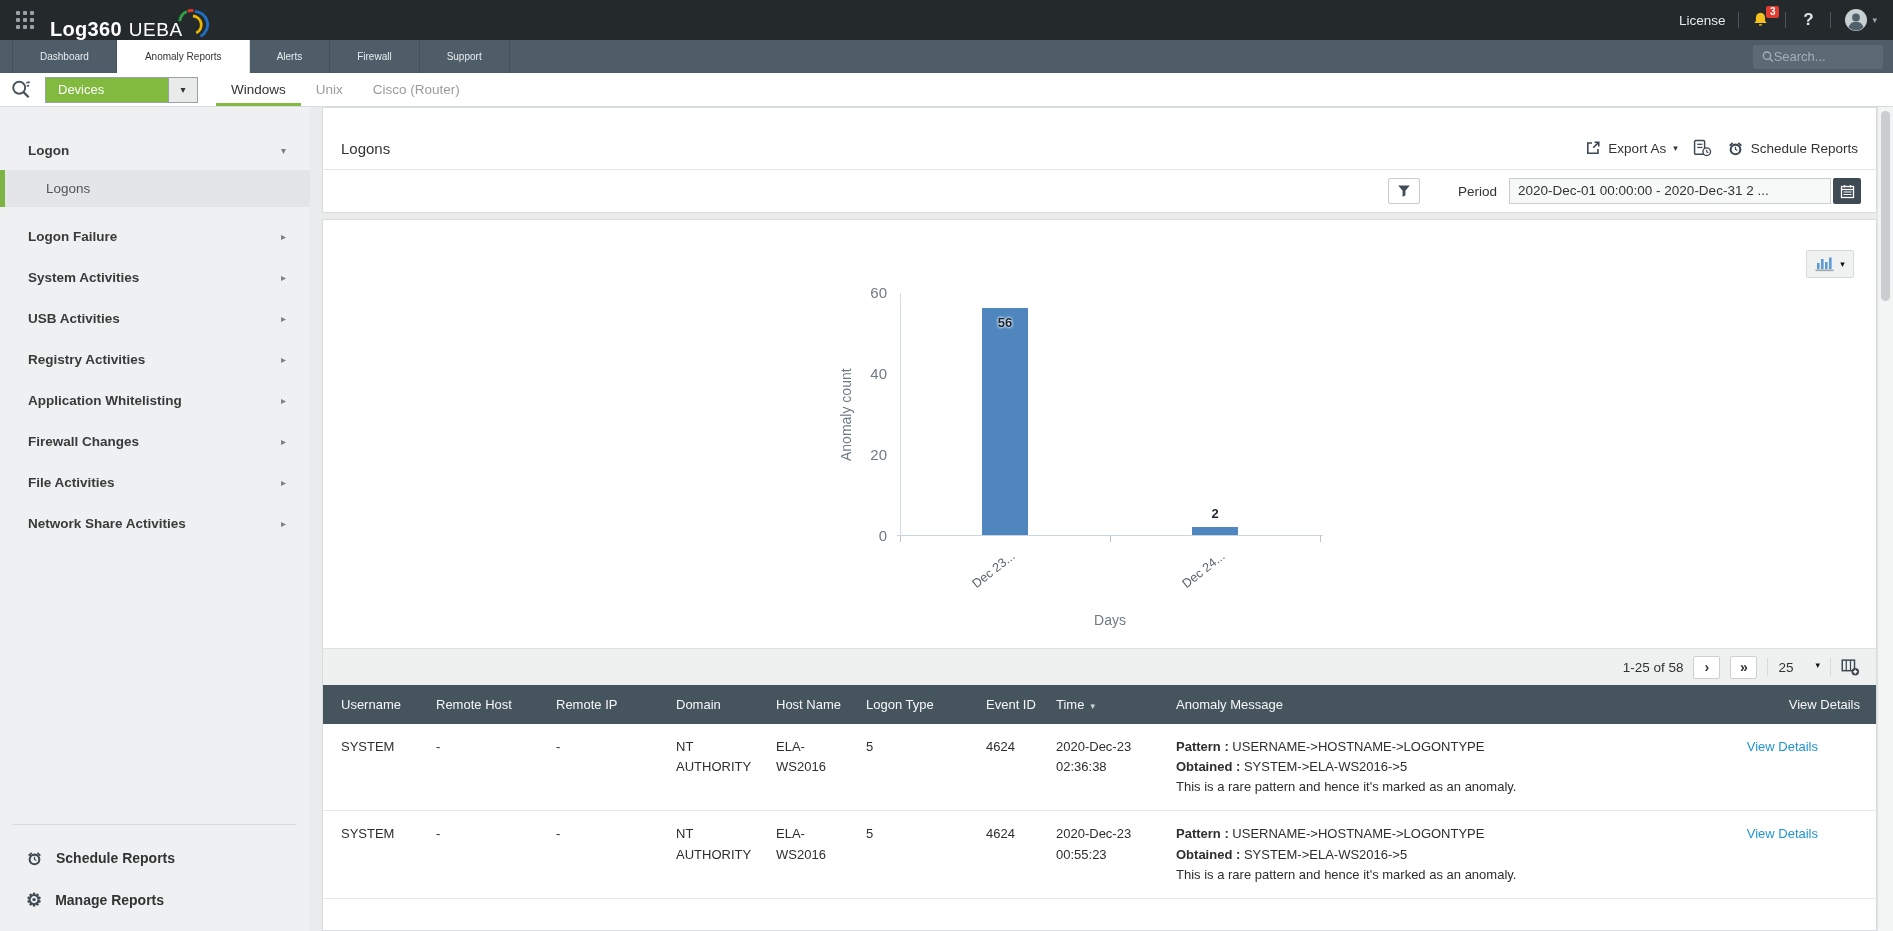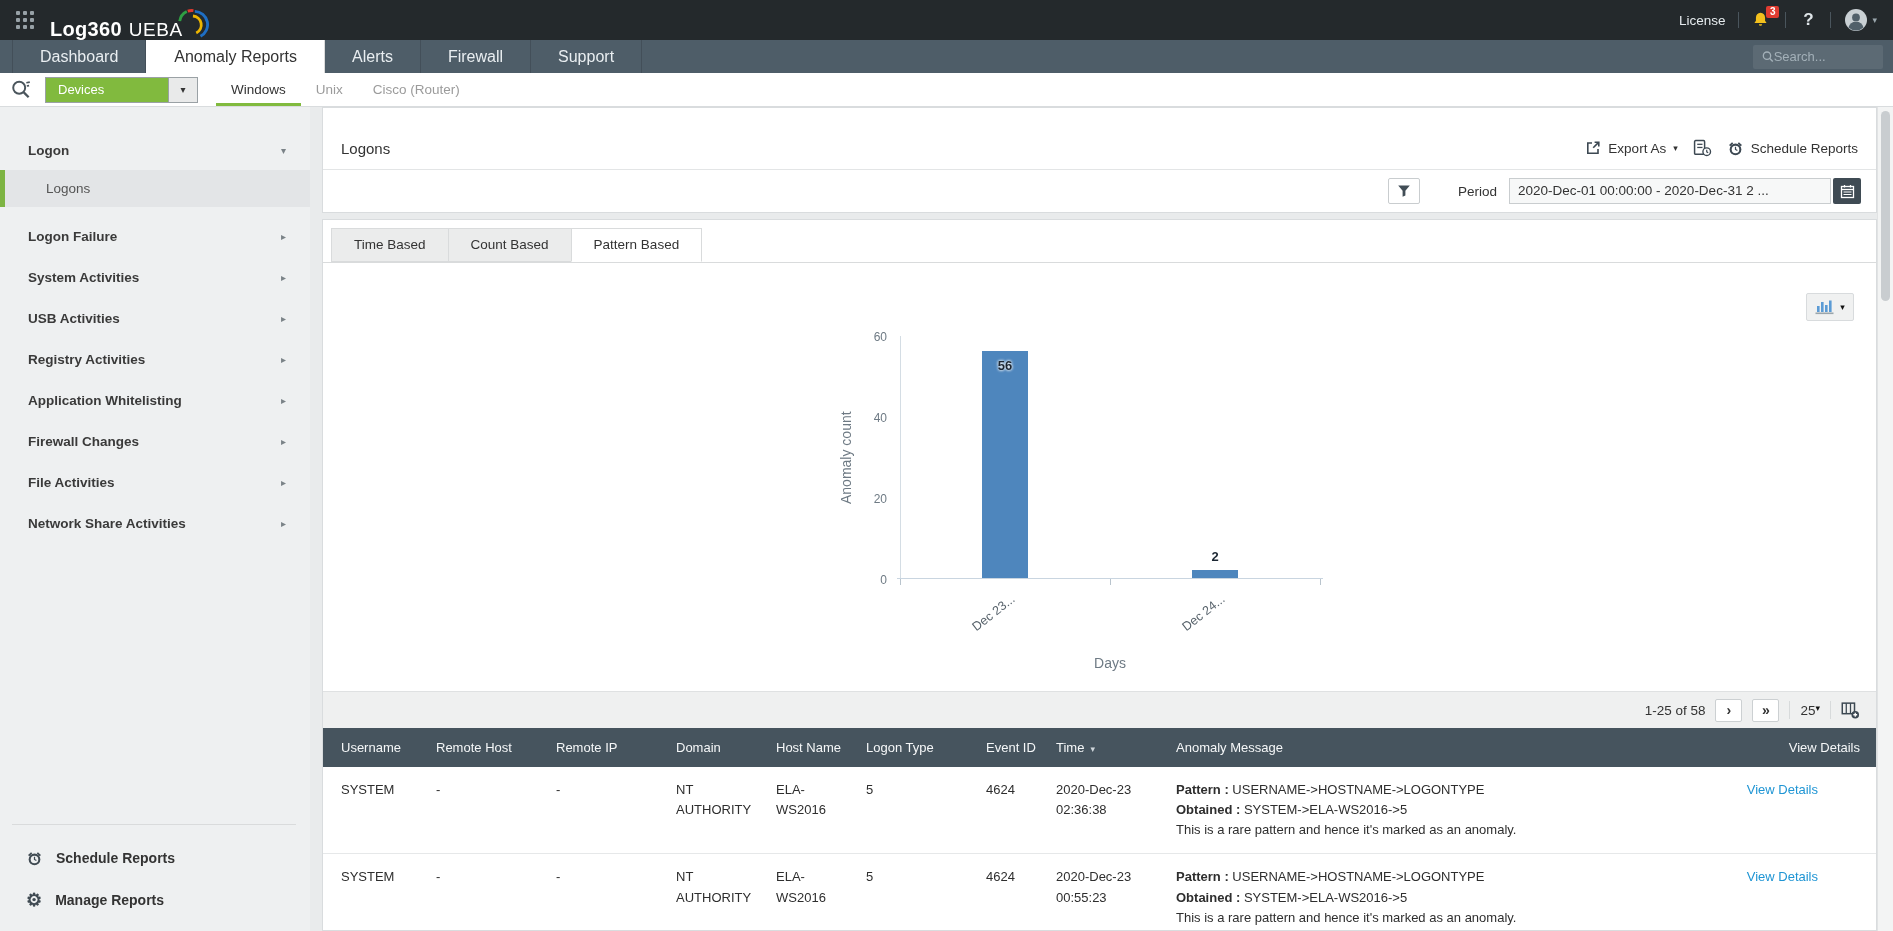--- a/index.html
+++ b/index.html
@@ -17,21 +17,21 @@
   .topbar-right { margin-left:auto; display:flex; align-items:center; gap:13px; color:#e6ebee; font-size:13.5px; }
   .tb-sep { width:1px; height:16px; background:#4a555d; }
   .bell-wrap { position:relative; width:20px; height:18px; }
   .badge { position:absolute; top:-5px; right:-7px; background:#e03c31; color:#fff; font-size:10px; line-height:12px; padding:0 4px; border-radius:2px; font-weight:bold; }
   .help-q { font-size:17px; font-weight:bold; color:#dfe5e9; width:18px; text-align:center; }
   .avatar-wrap { display:flex; align-items:center; gap:4px; }
   .caret { font-size:9px; color:#9aa6ad; }
 
   
   .navrow { height:33px; background:#4e5d68; display:flex; align-items:stretch; padding-left:12px; }
-  .nav-tab { padding:0 27px; line-height:33px; color:#e9eef1; font-size:16px; border-right:1px solid rgba(0,0,0,.14); cursor:pointer; }
+  .nav-tab { padding:0 27px; line-height:33px; color:#e9eef1; font-size:10px; border-right:1px solid rgba(0,0,0,.14); cursor:pointer; }
   .nav-tab:first-child { border-left:1px solid rgba(0,0,0,.14); }
   .nav-tab.active { background:#fff; color:#333;padding-left:28px; }
   .nav-search { margin-left:auto; margin-right:10px; align-self:center; display:flex; align-items:center; background:#5c6a74; border-radius:2px; height:24px; width:130px; padding:0 9px; }
   .nav-search input { background:transparent; border:0; outline:none; color:#d4dce1; font-size:13px; width:100%; font-family:"Liberation Sans",sans-serif; }
   .nav-search input::placeholder { color:#a3b0b8; }
 
   
   .subnav { height:34px; background:#fff; border-bottom:1px solid #d9dcde; display:flex; align-items:center; padding-left:10px; }
   .devices { margin-left:12px; display:flex; border:1px solid #9aa1a5; height:26px; cursor:pointer; }
   .devices-label { background:#81ba3e; color:#fff; width:122px; padding:0 12px; line-height:24px; font-size:13px; }
@@ -77,31 +77,31 @@
   .view-tab.active { background:#fff; border-bottom:1px solid #fff; margin-bottom:-1px; z-index:2; }
 
   .chart-region { position:relative; height:428px; flex:none; }
   .chart-type-btn { position:absolute; right:22px; top:30px; width:48px; height:28px; background:#f0f1f1; border:1px solid #d8dbdd; border-radius:2px; display:flex; align-items:center; justify-content:center; gap:5px; cursor:pointer; }
   .chart-type-btn .caret-dk { font-size:9px; color:#111; }
   #plot { position:absolute; left:577px; top:73px; width:420px; height:243px; }
   .y-axis-line { position:absolute; left:0; top:0; bottom:0; width:1px; background:#d4dde4; }
   .x-baseline { position:absolute; left:-3px; right:-3px; bottom:0; height:1px; background:#c9d5e0; }
   .bar { position:absolute; bottom:1px; cursor:pointer; }
   .bar-label { position:absolute; width:60px; text-align:center; font-size:13px; font-weight:bold; color:#1c2733; text-shadow:0 0 3px #fff, 0 0 3px #fff; }
-  .ytick { position:absolute; right:calc(100% + 13px); width:40px; text-align:right; font-size:12px; color:#6e7a84; }
+  .ytick { position:absolute; right:calc(100% + 13px); width:40px; text-align:right; font-size:15px; color:#6e7a84; }
   .xtick { position:absolute; top:100%; width:1px; height:6px; background:#b9c4cd; }
   .xcat { position:absolute; width:80px; text-align:right; font-size:12.5px; color:#556069; top:calc(100% + 13px); transform:rotate(-38deg); transform-origin:100% 0; }
   .ylabel-title { position:absolute; left:-62px; top:0; height:243px; writing-mode:vertical-rl; transform:rotate(180deg); text-align:center; font-size:14px; color:#6e7a84; }
   .xlabel-days { position:absolute; top:calc(100% + 76px); left:0; width:100%; text-align:center; font-size:14px; color:#6e7a84; }
 
   
   .pag-bar { height:37px; background:#eff0f0; border-top:1px solid #dfe1e2; display:flex; align-items:center; justify-content:flex-end; gap:10px; padding-right:16px; font-size:13.5px; color:#333; flex:none; }
   .pag-btn { width:27px; height:23px; background:#fff; border:1px solid #ccd0d2; border-radius:2px; text-align:center; line-height:21px; font-size:14px; font-weight:bold; color:#333; cursor:pointer; }
   .pag-sep { width:1px; height:18px; background:#d7dadb; }
-  .page-size { display:flex; align-items:flex-start; gap:0; cursor:pointer; }
+  .page-size { display:flex; align-items:flex-start; gap:22px; cursor:pointer; }
   .page-size .caret-dk { font-size:9px; color:#111; }
 
   
   table { width:100%; border-collapse:collapse; table-layout:fixed; }
   thead th { background:#46545e; color:#f5f7f8; font-weight:normal; font-size:13px; text-align:left; padding:12px 8px; white-space:nowrap; }
   thead th:first-child { padding-left:18px; }
   thead th.th-action { text-align:right; padding-right:18px; }
   tbody td { padding:13px 8px; vertical-align:top; font-size:13px; color:#2e2e2e; line-height:1.55; overflow-wrap:normal; }
   tbody td:first-child { padding-left:18px; }
   tbody tr { border-bottom:1px solid #e6e8e9; }
@@ -311,25 +311,20 @@
               <line x1="10.5" y1="1" x2="10.5" y2="3.5" stroke="#fff" stroke-width="1.3"></line>
               <line x1="3.5" y1="8" x2="11.5" y2="8" stroke="#fff" stroke-width="1"></line>
               <line x1="3.5" y1="10.5" x2="11.5" y2="10.5" stroke="#fff" stroke-width="1"></line>
             </svg>
           </div>
         </div>
       </div>
     </div>
 
     <div class="panel main-panel">
-      <div class="view-tabs" id="view-tabs">
-          <div class="view-tab">Time Based</div>
-          <div class="view-tab">Count Based</div>
-          <div class="view-tab active">Pattern Based</div>
-        </div>
 
       <div class="chart-region">
         <div class="chart-type-btn">
           <svg width="20" height="16" viewBox="0 0 20 16">
             <rect x="2" y="7" width="2.6" height="6" fill="#5b9bd5"></rect>
             <rect x="6" y="3" width="2.6" height="10" fill="#5b9bd5"></rect>
             <rect x="10" y="6" width="2.6" height="7" fill="#5b9bd5"></rect>
             <rect x="14" y="1.5" width="2.6" height="11.5" fill="#5b9bd5"></rect>
             <rect x="0.5" y="13.5" width="18" height="1.6" fill="#9aa5ab"></rect>
           </svg>

